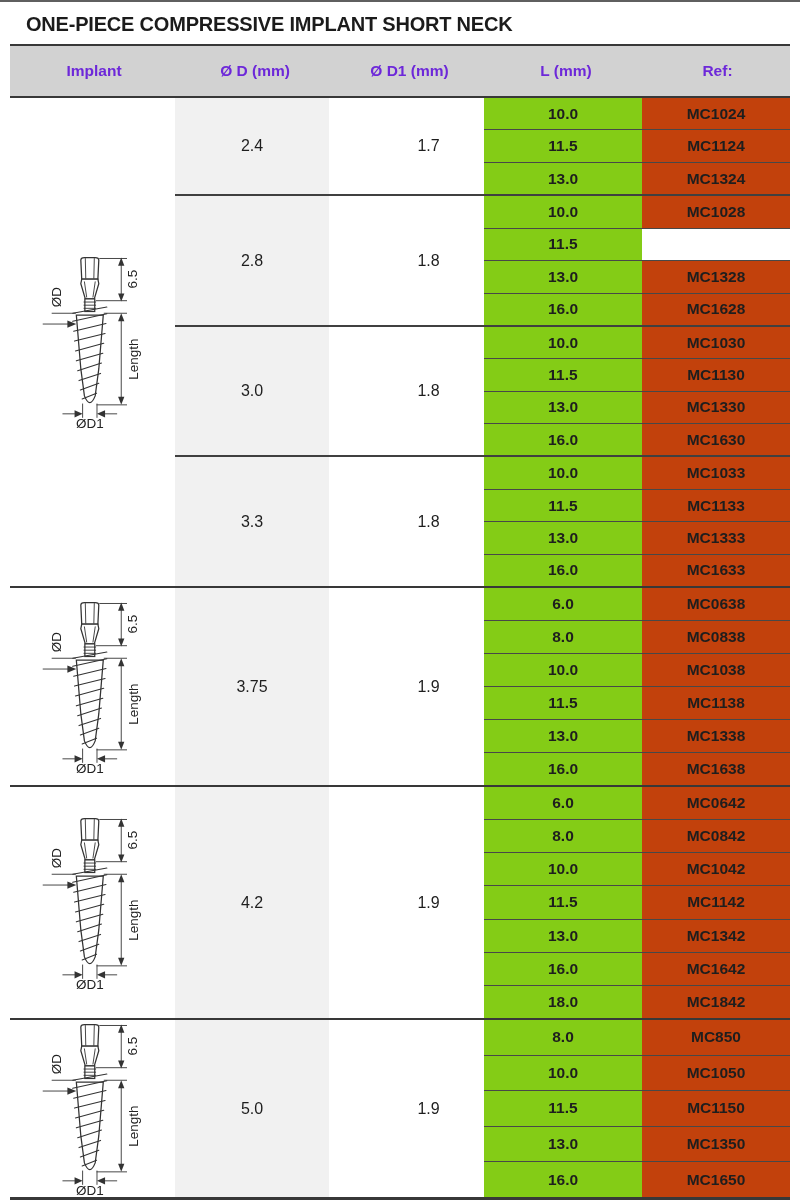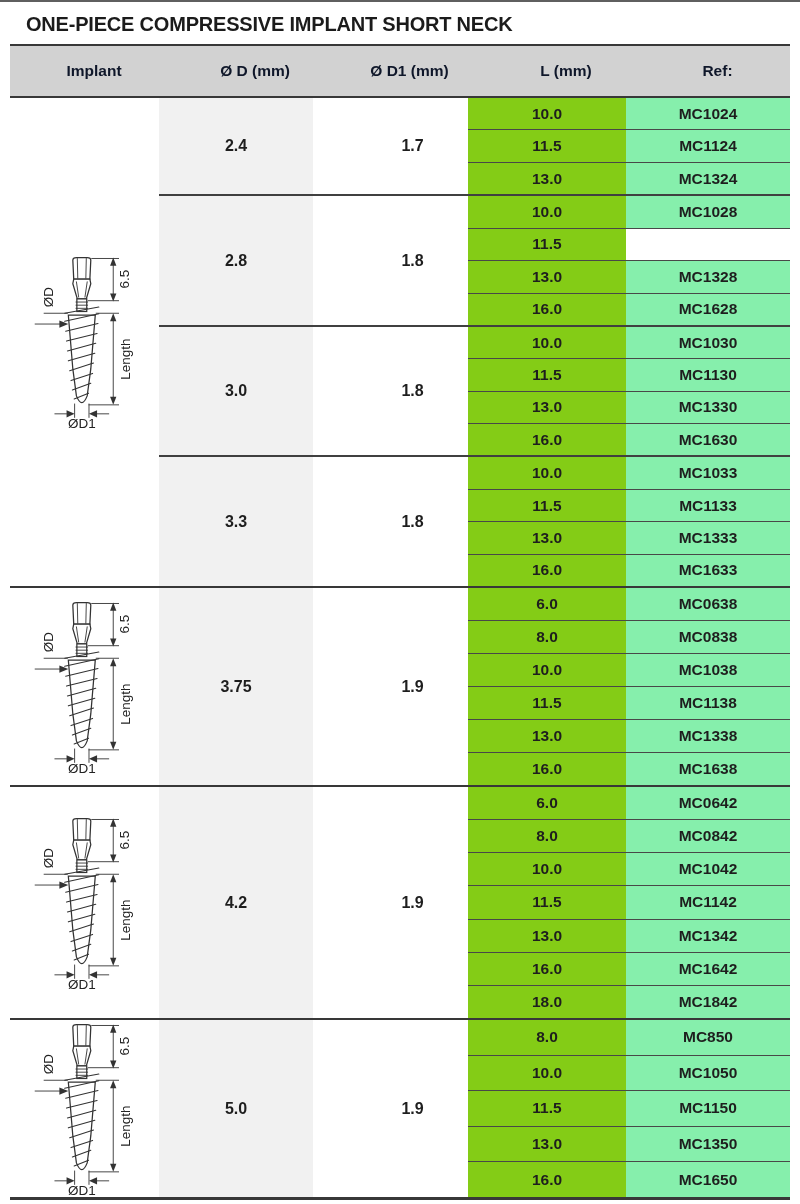--- a/index.html
+++ b/index.html
@@ -13,45 +13,45 @@
   .title {
     padding: 13px 10px 0 26px; font-size: 20px; font-weight: 800;
     color: #1b1b1b; letter-spacing: -0.2px; line-height: 22px;
   }
   .tbl { margin: 9px 10px 0 10px; }
   .thead {
     display: flex; height: 54px; background: #d2d2d2;
     border-top: 2px solid #383838; border-bottom: 2px solid #383838;
     align-items: center;
   }
-  .th { font-weight: 700; font-size: 15.5px; color: #0f172a; text-align: center; }
+  .th { font-weight: 700; font-size: 15.5px; color: #6d28d9; text-align: center; }
   .c0 { width: 168px; } .c1 { width: 154px; } .c2 { width: 155px; }
   .c3 { width: 158px; } .c4 { width: 145px; }
   .tbody { border-bottom: 3px solid #383838; }
   .block { display: flex; }
   .block + .block { border-top: 2.5px solid #383838; }
   .implant-cell { width: 168px; display:flex; align-items:center; justify-content:center; }
   .groups { flex: 1; display: flex; flex-direction: column; }
   .group { display: flex; min-height: 0; }
   .group + .group { border-top: 2px solid #404040; }
   .gcell {
     display:flex; align-items:center; justify-content:center;
-    font-weight:700; font-size:16px; color:#1e1e1e;
+    font-weight:400; font-size:16px; color:#1e1e1e;
   }
   .d-col  { width: 154px; background: #f1f1f1; }
   .d1-col { width: 155px; background: #ffffff; padding-left: 44px; }
   .rows { flex:1; display:flex; flex-direction:column; }
   .row { flex:1; display:flex; min-height:0; }
   .row + .row { border-top: 1.5px solid #484848; }
   .cell {
     display:flex; align-items:center; justify-content:center;
     font-weight:700; font-size:15.5px; color:#1e1e1e;
   }
   .l-cell { width: 158px; background:#84cc16; }
-  .ref-cell { width: 164px; background:#86efac; }
+  .ref-cell { width: 148px; background:#c2410c; }
   .implant-svg { display:block; }
   .implant-svg text {
     font-family: "Liberation Sans", "DejaVu Sans", sans-serif;
     font-size: 15px; fill: #222222;
   }
 </style>
 </head>
 <body>
 
 <div class="page">

